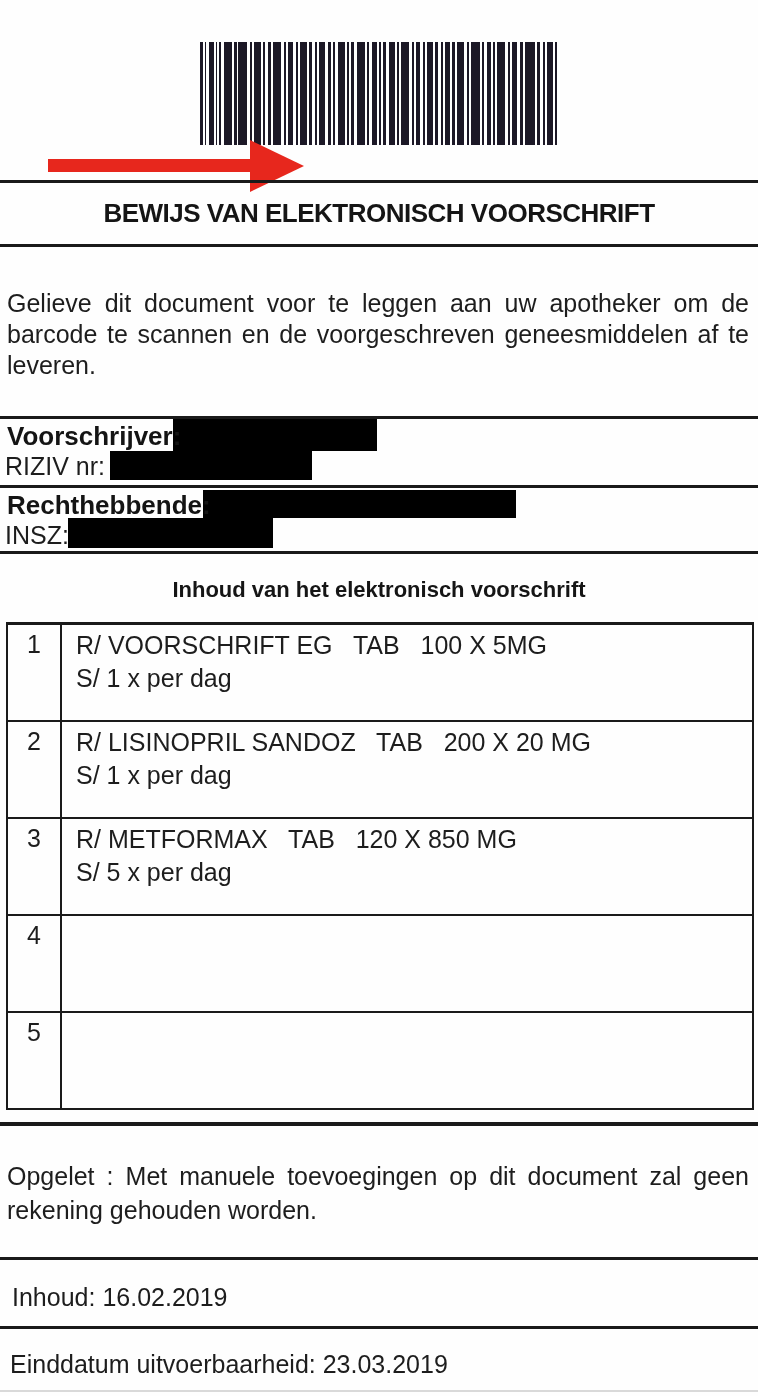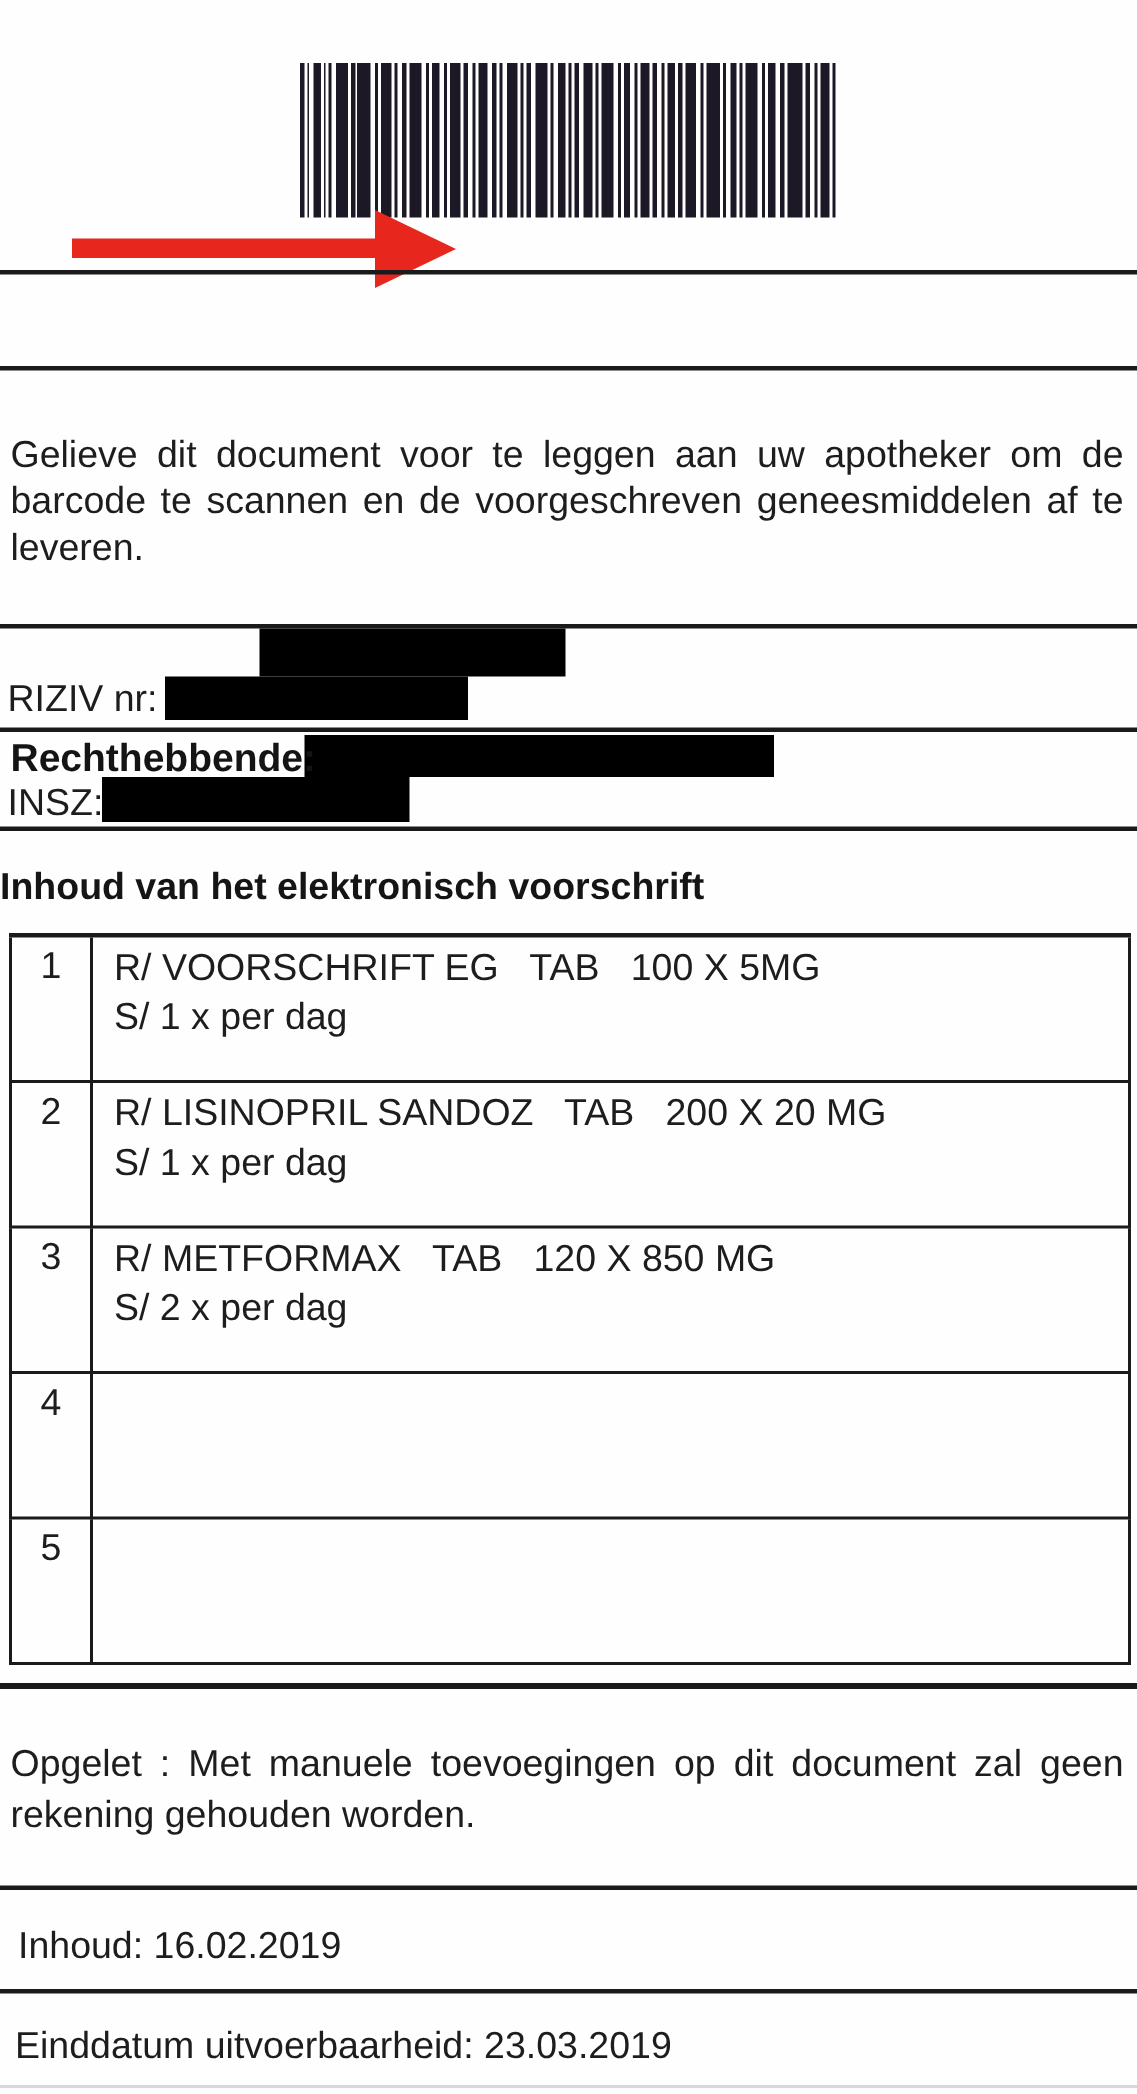--- a/index.html
+++ b/index.html
@@ -14,21 +14,21 @@
   
   .barcode{position:absolute;left:200px;top:42px;width:365px;height:103px;display:flex;align-items:stretch;}
   .barcode>div{height:100%;flex:0 0 auto;}
   .bc-label{position:absolute;left:302px;top:145px;font-size:26px;letter-spacing:1.5px;color:#191919;}
   
   .arrow-shaft{position:absolute;left:48px;top:159px;width:203px;height:13px;}
   .arrow-head{position:absolute;left:250px;top:140px;width:0;height:0;
     border-top:26px solid transparent;border-bottom:26px solid transparent;border-left:54px solid #e7271d;}
   
   .doc-title{position:absolute;left:0;right:0;top:198px;text-align:center;font-size:26px;font-weight:bold;letter-spacing:-0.5px;color:#151515;}
-  .section-heading{position:absolute;left:0;right:0;top:577px;font-size:25px;font-weight:bold;color:#151515;}
+  .section-heading{position:absolute;left:0;right:0;top:577px;text-align:center;font-size:22px;font-weight:bold;color:#151515;}
   
   .jline{position:absolute;left:7px;right:9px;font-size:25px;color:#1d1d1d;
     text-align:justify;text-align-last:justify;white-space:normal;}
   .jline.last{text-align:left;text-align-last:left;}
   .lbl-bold{position:absolute;font-size:26px;font-weight:bold;color:#141414;z-index:2;}
   .lbl-reg{position:absolute;font-size:25px;color:#1d1d1d;z-index:2;}
   .redact{position:absolute;background:#000;z-index:1;}
   
   .rx-table{position:absolute;left:6px;top:622px;width:748px;border-collapse:collapse;table-layout:fixed;}
   .rx-table td{border:2px solid #1a1a1a;vertical-align:top;height:90px;padding:0;}
@@ -155,29 +155,31 @@
       <div style="width: 6px; background: rgb(28, 24, 38);"></div>
       <div style="width: 2px; background: transparent;"></div>
       <div style="width: 2px; background: rgb(28, 24, 38);"></div>
     </div>
 
   <div class="arrow-shaft" style="background: rgb(231, 39, 29);"></div>
   <div class="arrow-head" style="border-left-color: rgb(231, 39, 29);"></div>
 
   <div class="rule" style="top:180px"></div>
 
+  <div class="doc-title">BEWIJS VAN ELEKTRONISCH VOORSCHRIFT</div>
 
   <div class="rule" style="top:244px"></div>
 
   <div class="jline" style="top:320px">barcode te scannen en de voorgeschreven geneesmiddelen af te</div>
   <div class="jline" style="top:289px">Gelieve dit document voor te leggen aan uw apotheker om de</div>
   <div class="jline last" style="top:351px">leveren.</div>
 
   <div class="rule" style="top:416px"></div>
 
+  <div class="lbl-bold" style="left:7px;top:421px">Voorschrijver:</div>
   <div class="redact" style="left:173px;top:419px;width:204px;height:32px"></div>
   <div class="lbl-reg" style="left:5px;top:452px">RIZIV nr:</div>
   <div class="redact" style="left:110px;top:451px;width:202px;height:29px"></div>
 
   <div class="rule" style="top:485px"></div>
 
   <div class="lbl-bold" style="left:7px;top:490px">Rechthebbende:</div>
   <div class="redact" style="left:203px;top:490px;width:313px;height:28px"></div>
   <div class="lbl-reg" style="left:5px;top:521px">INSZ:</div>
   <div class="redact" style="left:68px;top:518px;width:205px;height:30px"></div>
@@ -199,21 +201,21 @@
       <td class="td-nr">2</td>
       <td class="td-body">
         <div class="rx-line">R/ LISINOPRIL SANDOZ   TAB   200 X 20 MG</div>
         <div class="rx-line">S/ 1 x per dag</div>
       </td>
     </tr>
     <tr>
       <td class="td-nr">3</td>
       <td class="td-body">
         <div class="rx-line">R/ METFORMAX   TAB   120 X 850 MG</div>
-        <div class="rx-line">S/ 2 x per dag</div>
+        <div class="rx-line">S/ 5 x per dag</div>
       </td>
     </tr>
     <tr>
       <td class="td-nr">4</td>
       <td class="td-body">
         <div class="rx-line"></div>
         <div class="rx-line"></div>
       </td>
     </tr>
     <tr>

